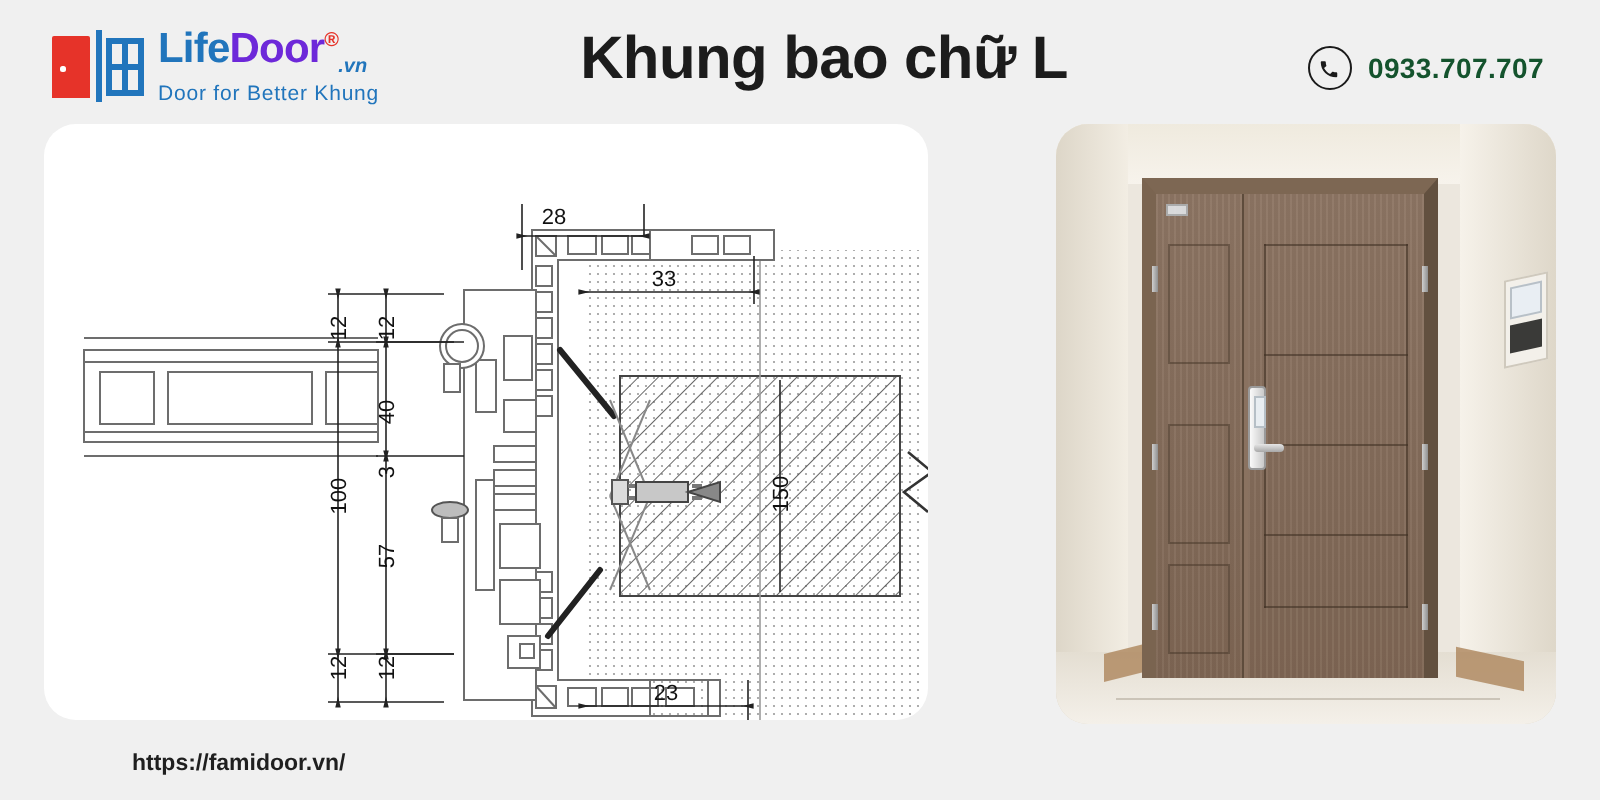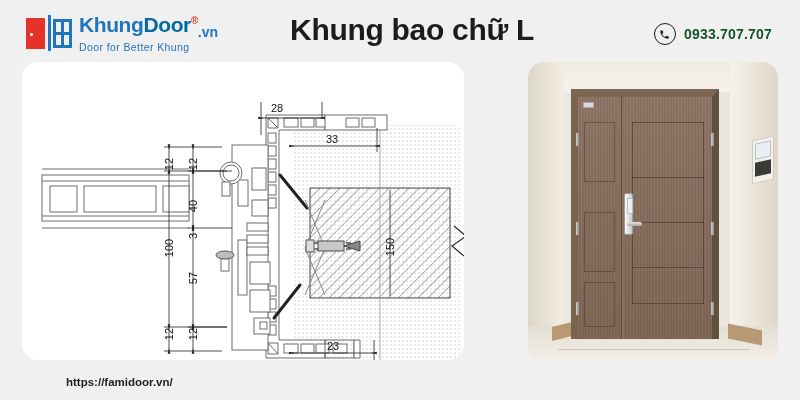--- a/index.html
+++ b/index.html
@@ -44,25 +44,26 @@
   .logo-win::after {
     content: ""; position: absolute; top: 0; bottom: 0; left: 50%;
     margin-left: -1.5px; width: 3px; background: #2175bc;
   }
   .logo-text { line-height: 1; }
   .logo-name {
     font-size: 21px; font-weight: bold; letter-spacing: -0.4px;
     white-space: nowrap;
   }
   .logo-name .fami { color: #2175bc; }
-  .logo-name .door { color: #0369a1; }
+  .logo-name .door { color: #6d28d9; }
   .logo-name .reg { color: #e63329; font-size: 10px; vertical-align: super; }
   .logo-name .vn {
-    color: #2175bc; font-size: 14px; vertical-align: sub;
+    color: #2175bc; font-size: 10px; vertical-align: sub;
     letter-spacing: 0;
+    font-style: italic;
   }
   .logo-tag {
     color: #2175bc; font-size: 10.5px; margin-top: 3px; letter-spacing: 0.4px;
   }
 
   .page-title {
     position: absolute; left: 12px; top: 13px; width: 800px;
     text-align: center; font-size: 30px; font-weight: bold;
     color: #1c1c1c; letter-spacing: -0.3px;
   }
@@ -193,21 +194,21 @@
 
 <div class="header">
 
   <div class="logo-wrap">
     <div class="logo-mark">
       <div class="logo-door"></div>
       <div class="logo-bar"></div>
       <div class="logo-win"></div>
     </div>
     <div class="logo-text">
-      <div class="logo-name"><span class="fami">Khung</span><span class="door">Door</span><span class="reg">®</span><span class="vn">.vn</span></div>
+      <div class="logo-name"><span class="fami">Life</span><span class="door">Door</span><span class="reg">®</span><span class="vn">.vn</span></div>
       <div class="logo-tag">Door for Better Khung</div>
     </div>
   </div>
 
   <div class="page-title">Khung bao chữ L</div>
 
   <div class="phone-wrap">
     <div class="phone-icon">
       <svg width="11" height="11" viewBox="0 0 24 24" aria-hidden="true">
         <path fill="#1a1a1a" d="M6.6 10.8c1.4 2.8 3.8 5.1 6.6 6.6l2.2-2.2c.3-.3.7-.4 1-.2 1.1.4 2.4.6 3.6.6.6 0 1 .4 1 1V20c0 .6-.4 1-1 1C10.4 21 3 13.6 3 4.5c0-.6.4-1 1-1h3.5c.6 0 1 .4 1 1 0 1.3.2 2.5.6 3.6.1.3 0 .7-.2 1l-2.3 1.7z"></path>

